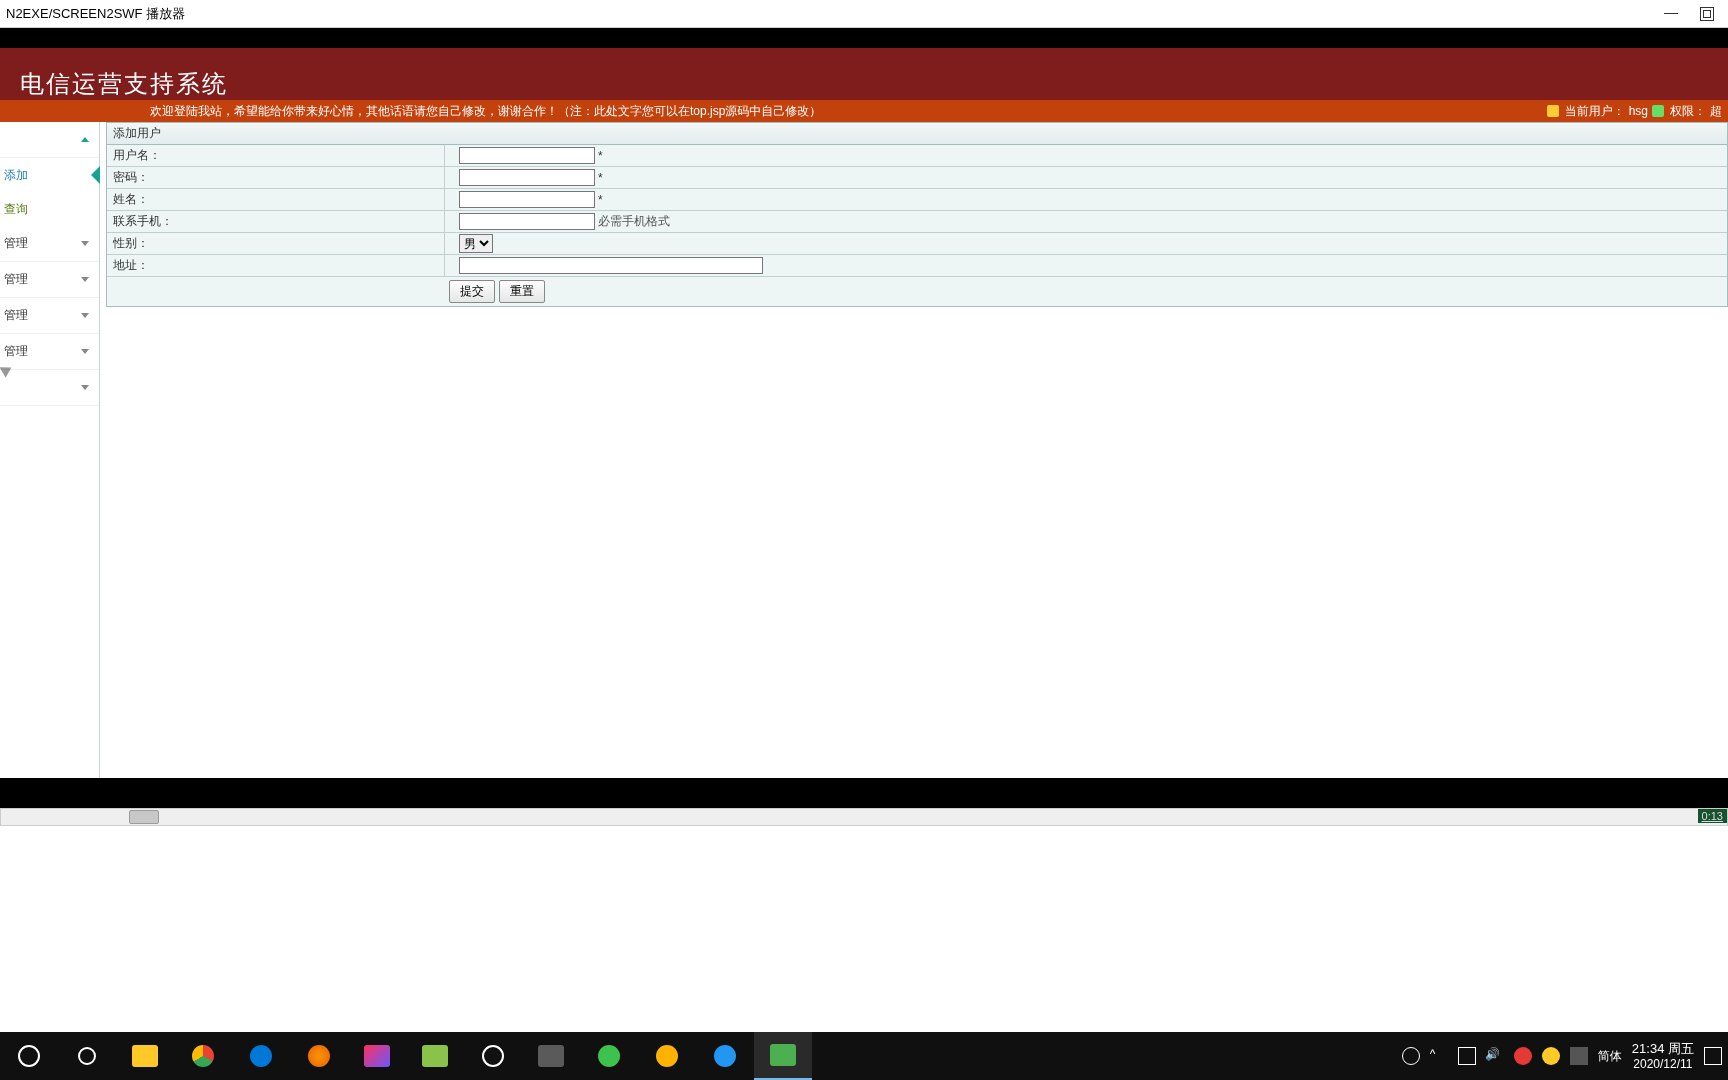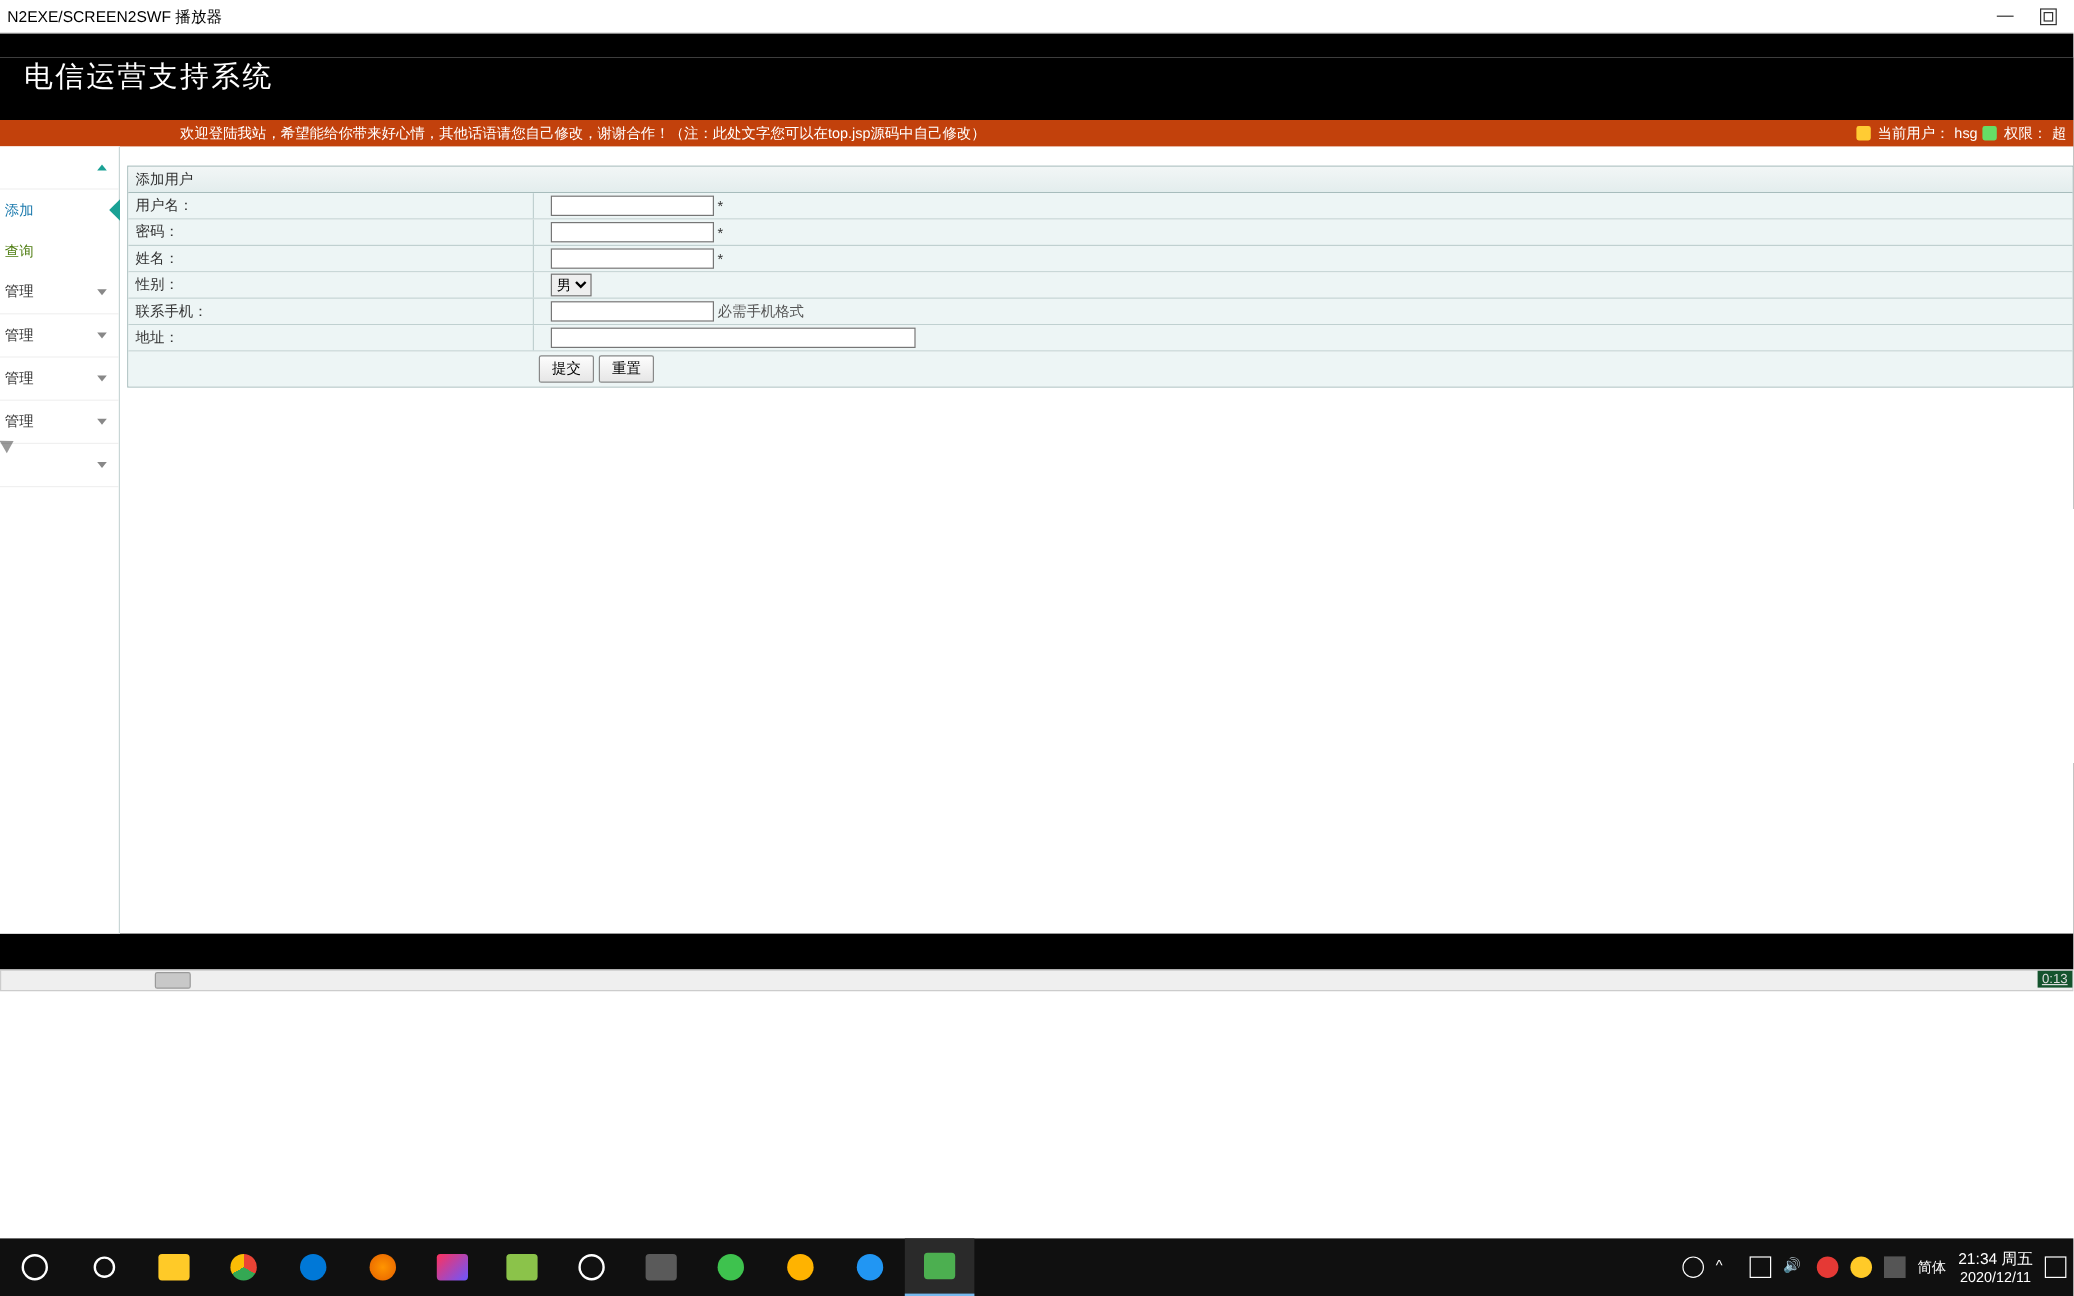--- a/index.html
+++ b/index.html
@@ -12,42 +12,42 @@
   .win-controls span { width: 14px; height: 14px; display: inline-block; position: relative; }
   .win-min::after { content:''; position:absolute; left:0; right:0; top:6px; border-top:1px solid #333; }
   .win-max { border:1px solid #333; }
   .win-max::after { content:''; position:absolute; inset:2px; border:1px solid #333; }
 
   
   .player-area { background:#000; height: 780px; position: relative; }
   .player-inner { position:absolute; top:20px; left:0; right:0; height: 730px; background:#fff; }
 
   
-  .app-banner { background:#000000; height:52px; display:flex; align-items:flex-start; padding-left:20px; }
+  .app-banner { background:#7f1d1d; height:52px; display:flex; align-items:flex-end; padding-left:20px; }
   .app-banner-title { color:#fff; font-size:24px; letter-spacing:2px; font-weight:500; }
 
   
   .app-subbar { background:#c2410c; height:22px; color:#fff; font-size:12px; display:flex; align-items:center; justify-content:space-between; padding:0 6px 0 150px; }
   .subbar-right { display:flex; gap:4px; align-items:center; }
   .subbar-ico { width:12px; height:12px; display:inline-block; background:#ffcc33; border-radius:2px; margin-right:2px; }
 
   
   .app-body { display:flex; height:calc(100% - 74px); }
   .sidebar { width:100px; border-right:1px solid #c9d6d6; background:#fff; position:relative; }
   .side-item { height:36px; display:flex; align-items:center; justify-content:space-between; padding:0 10px 0 4px; color:#333; border-bottom:1px solid #f0f0f0; }
   .side-item.expanded { color:#1aa195; }
   .side-sub { padding-left:4px; height:34px; display:flex; align-items:center; color:#4d7c0f; }
   .side-sub.active { color:#1b7aad; position:relative; }
   .side-sub.active::after { content:''; position:absolute; right:-1px; top:8px; border-top:9px solid transparent; border-bottom:9px solid transparent; border-right:9px solid #1aa195; }
   .chev { width:0; height:0; border-left:4px solid transparent; border-right:4px solid transparent; border-top:5px solid #888; }
   .chev.up { border-top:none; border-bottom:5px solid #1aa195; }
 
   
   .content { flex:1; overflow:auto; }
-  .form-box { margin:16px 0 0 6px; border:1px solid #a7bcbc; }
+  .form-box { margin:0 0 0 6px; border:1px solid #a7bcbc; }
   .form-title { background:linear-gradient(#f2f6f6,#e3eded); border-bottom:1px solid #a7bcbc; padding:2px 6px; font-size:12px; color:#333; }
   .form-row { display:flex; border-bottom:1px solid #c0d0d0; background:#edf5f5; min-height:21px; align-items:stretch;gap:10px; }
   .form-label { width:338px; padding:2px 6px; font-size:12px; color:#333; display:flex; align-items:center; border-right:1px solid #c0d0d0; }
   .form-field { flex:1; padding:1px 4px; display:flex; align-items:center; gap:3px; }
   .form-field input[type="text"], .form-field input[type="password"] { height:17px; border:1px solid #767676; background:#fff; padding:0 2px; font-size:12px; }
   .txt-short { width:136px; }
   .txt-long { width:304px; }
   .form-field select { height:19px; border:1px solid #767676; font-size:12px; background:#efefef; }
   .req { color:#333; font-size:12px; }
   .hint { color:#555; font-size:12px; }
@@ -164,33 +164,33 @@
 
           <div class="form-row">
             <div class="form-label">姓名：</div>
             <div class="form-field">
               <input type="text" class="txt-short" style="">
               <span class="req">*</span>
             </div>
           </div>
 
           <div class="form-row">
+            <div class="form-label">联系手机：</div>
+            <div class="form-field">
+              <input type="text" class="txt-short" style="">
+              <span class="hint">必需手机格式</span>
+            </div>
+          </div>
+
+          <div class="form-row">
             <div class="form-label">性别：</div>
             <div class="form-field">
               <select>
                 <option>男</option>
               </select>
-            </div>
-          </div>
-
-          <div class="form-row">
-            <div class="form-label">联系手机：</div>
-            <div class="form-field">
-              <input type="text" class="txt-short" style="">
-              <span class="hint">必需手机格式</span>
             </div>
           </div>
 
           <div class="form-row">
             <div class="form-label">地址：</div>
             <div class="form-field">
               <input type="text" class="txt-long" style="">
             </div>
           </div>
 

